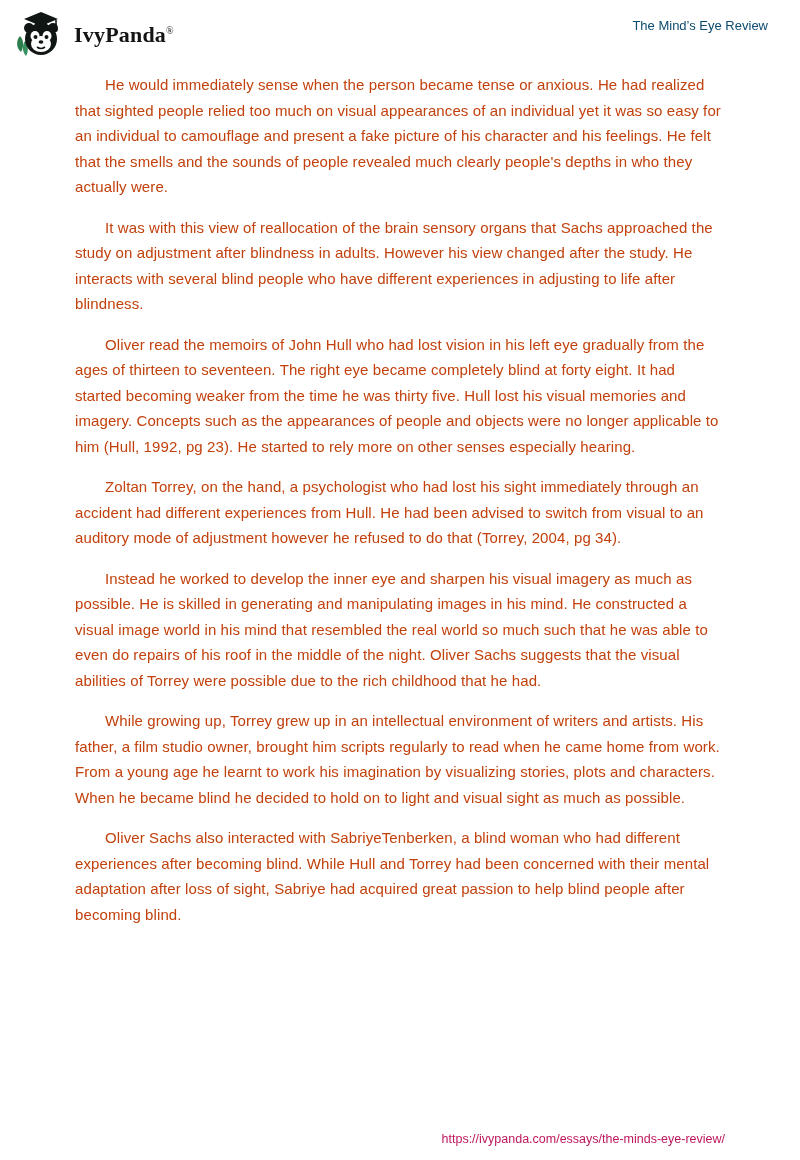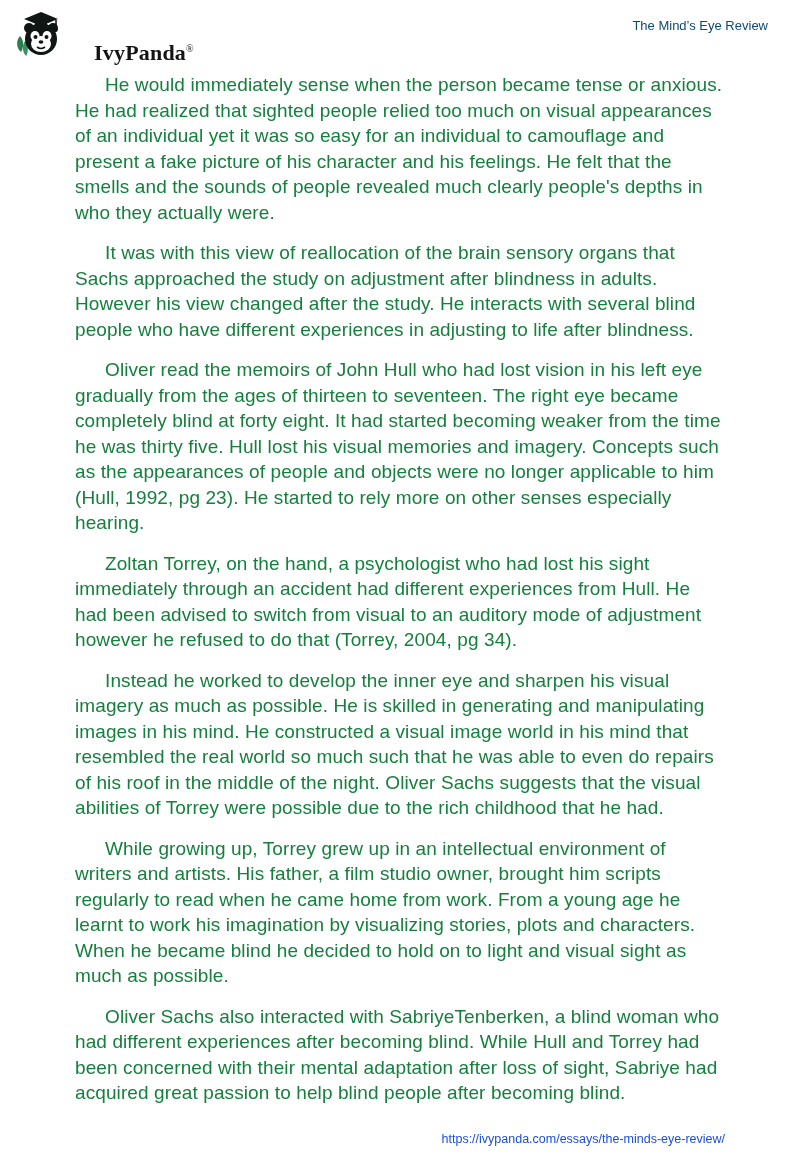--- a/index.html
+++ b/index.html
@@ -15,22 +15,22 @@
   }
   .header {
     display: flex;
     align-items: flex-start;
     justify-content: space-between;
     padding: 10px 32px 6px 12px;
     height: 62px;
   }
   .brand-wrap {
     display: flex;
-    align-items: flex-end;
-    gap: 28px;
+    align-items: flex-start;
+    gap: 8px;
     cursor: pointer;
   }
   .logo-svg { display: block; }
   .brand-text {
     font-family: "Liberation Serif", serif;
     font-weight: 700;
     font-size: 22px;
     color: #141414;
     letter-spacing: 0.2px;
     line-height: 1;
@@ -43,33 +43,33 @@
   }
   .doc-title {
     font-size: 13px;
     color: #0c4a6e;
     padding-top: 8px;
   }
   .content {
     padding: 10px 75px 0 75px;
   }
   .para {
-    font-size: 19px;
+    font-size: 15px;
     line-height: 25.5px;
-    color: #15803d;
+    color: #c2410c;
     text-indent: 30px;
     margin-bottom: 15px;
     letter-spacing: 0.1px;
   }
   .footer {
     position: absolute;
     bottom: 14px;
     right: 75px;
     font-size: 12.5px;
-    color: #1d4ed8;
+    color: #be185d;
   }
 </style>
 </head>
 <body>
 
 <div class="header">
   <div class="brand-wrap">
     <span class="logo">
       <svg class="logo-svg" width="54" height="54" viewBox="0 0 54 54" xmlns="http://www.w3.org/2000/svg">
 

